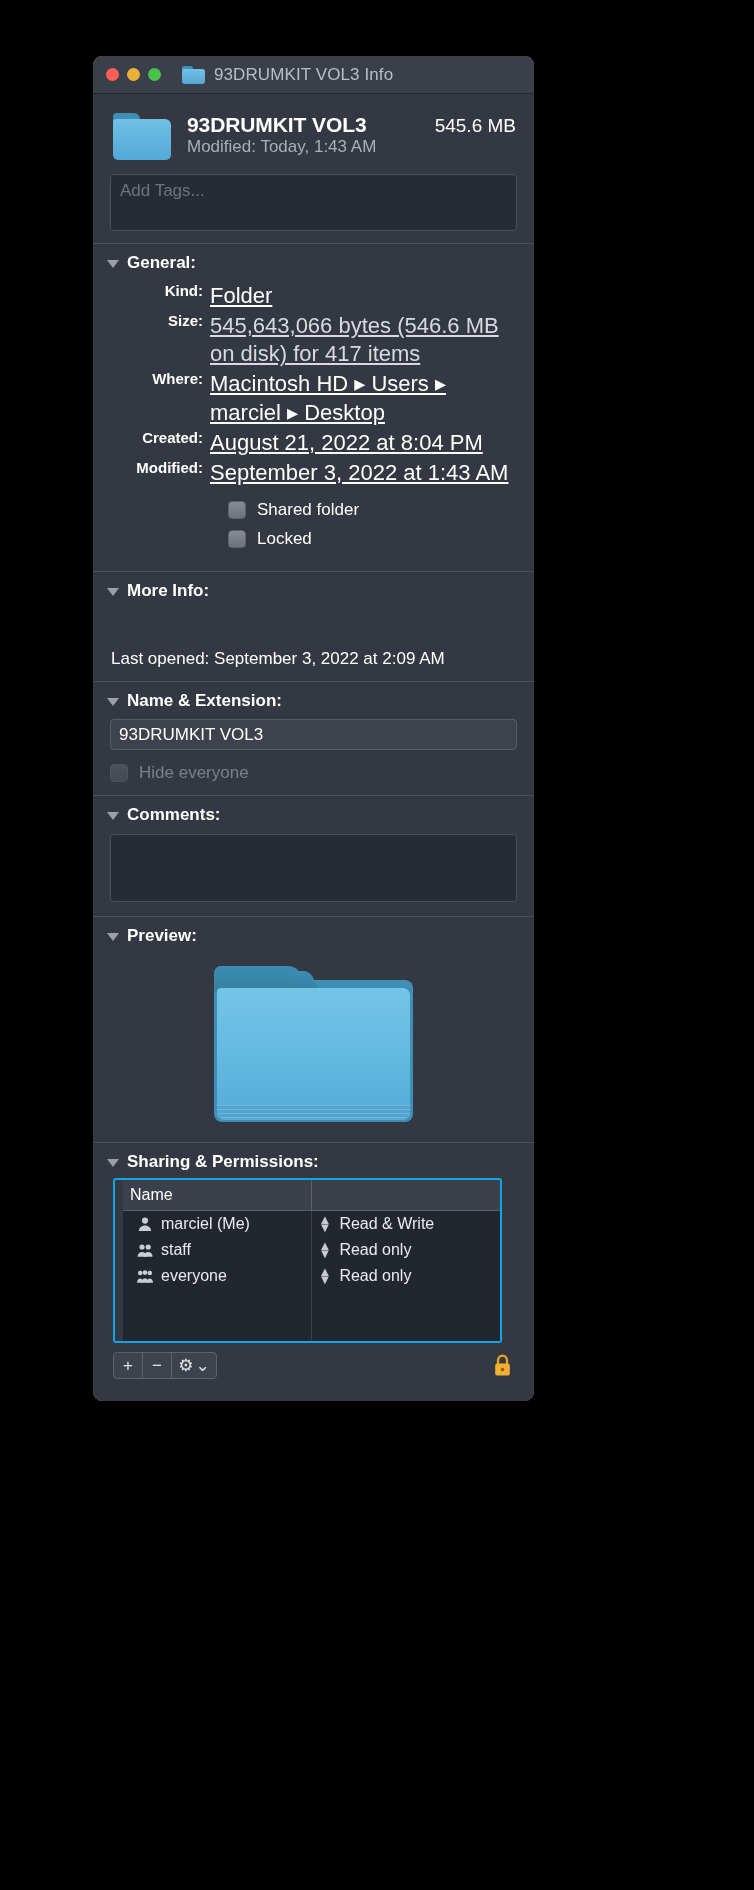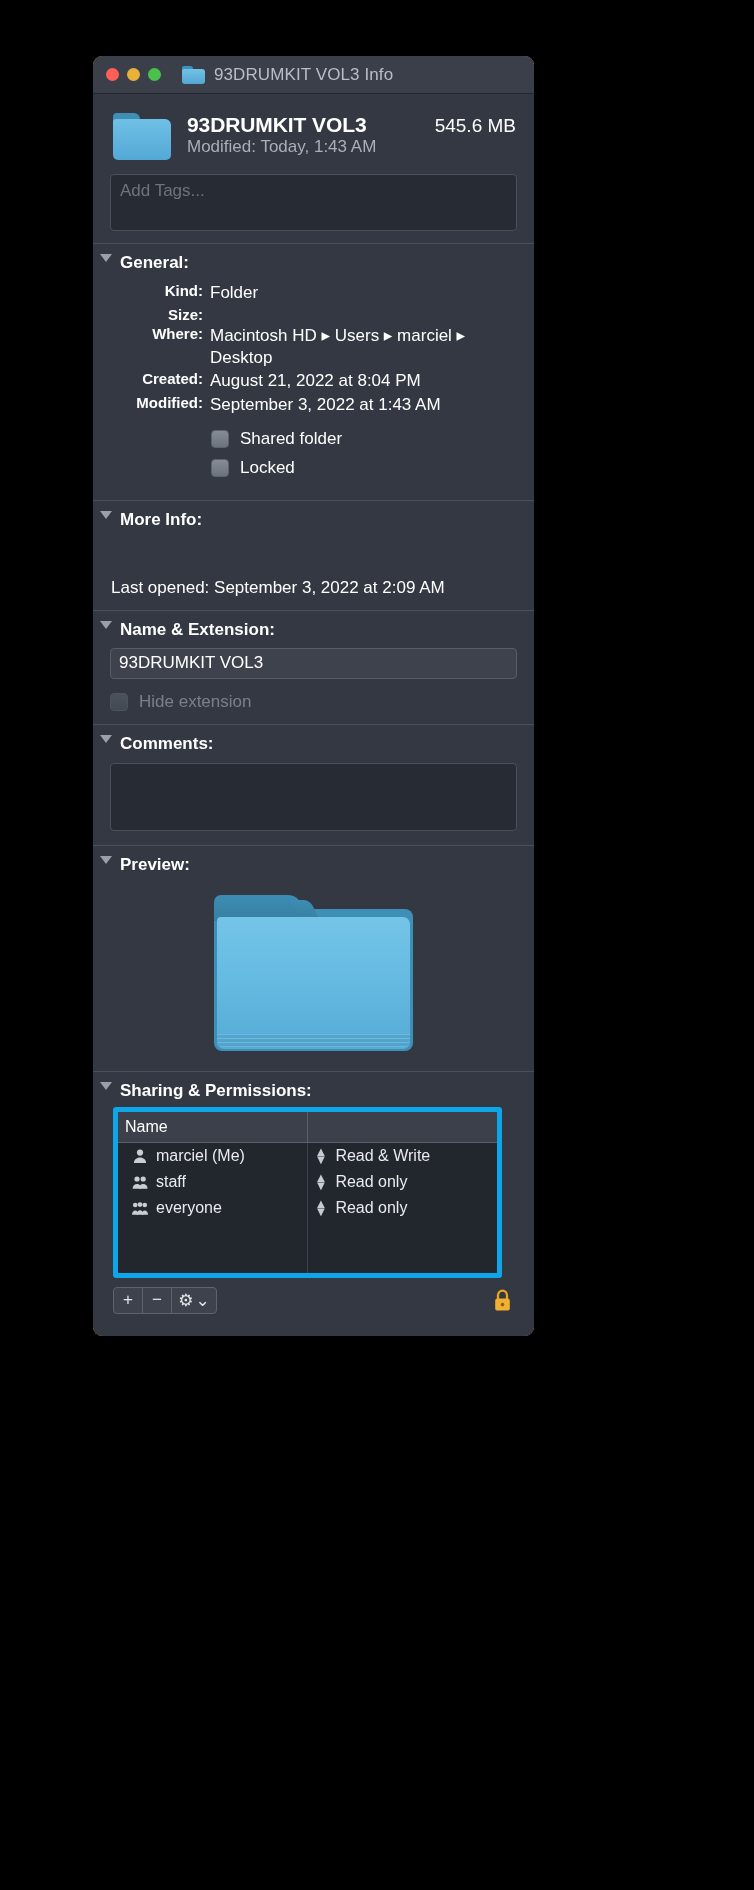--- a/index.html
+++ b/index.html
@@ -125,22 +125,22 @@
     padding: 6px 9px;
     color: #6e737c;
     font-size: 17px;
   }
 
   .divider { height: 1px; background: #4a4f58; }
 
   .section { background: #333842; }
 
   .sec-head {
-    display: flex; gap: 8px;
-    padding: 9px 0 6px 7px;
+    display: flex; align-items: center; gap: 8px;
+    padding: 9px 0 6px 14px;
   }
   .tri {
     width: 0; height: 0;
     border-left: 6px solid transparent;
     border-right: 6px solid transparent;
     border-top: 8px solid #9aa0a9;
     margin-top: 1px;
   }
   .sec-title {
     color: #ffffff;
@@ -157,29 +157,30 @@
   }
   .kv .k {
     color: #ffffff;
     font-size: 15px;
     font-weight: bold;
     text-align: right;
     padding: 1px 0;
   }
   .kv .v {
     color: #d7dbe0;
-    font-size: 17px;
+    font-size: 22px;
     padding: 1px 0;
     line-height: 1.28;
+    text-decoration: underline;
   }
   .kv .v.bright { color: #ffffff; }
 
   .general-body { padding: 2px 0 8px 0; }
 
-  .checks { padding: 12px 0 14px 118px; }
+  .checks { padding: 12px 0 14px 118px; margin-left: 17px; }
   .check-row {
     display: flex; align-items: center; gap: 11px;
     margin-bottom: 9px;
   }
   .check-row:last-child { margin-bottom: 0; }
   .checkbox {
     width: 18px; height: 18px;
     border-radius: 4px;
     background: linear-gradient(180deg, #868c95 0%, #6d737c 100%);
     border: 1px solid #5d636c;
@@ -275,23 +276,24 @@
 
   
   .share-body { padding: 0 0 10px 0; }
   .share-note {
     color: #ffffff;
     font-size: 17px;
     padding: 6px 0 11px 22px;
   }
   .perm-table {
     margin: 0 32px 0 20px;
-    border: 5px solid #0ea5e9;
+    border: 2px solid #0ea5e9;
     border-radius: 3px;
     overflow: hidden;
+    padding-left: 8px;
   }
   .perm-head {
     display: grid;
     grid-template-columns: 1fr 1fr;
     background: #3b404a;
     border-bottom: 1px solid #5a606a;
   }
   .perm-head div {
     color: #ffffff;
     font-size: 16px;
@@ -390,20 +392,21 @@
       <div class="tri"></div>
       <div class="sec-title">General:</div>
     </div>
     <div class="general-body">
       <div class="kv">
         <div class="k">Kind:</div>
         <div class="v bright">Folder</div>
       </div>
       <div class="kv">
         <div class="k">Size:</div>
+        <div class="v">545,643,066 bytes (546.6 MB on disk) for 417 items</div>
       </div>
       <div class="kv">
         <div class="k">Where:</div>
         <div class="v bright">Macintosh HD ▸ Users ▸ marciel ▸ Desktop</div>
       </div>
       <div class="kv">
         <div class="k">Created:</div>
         <div class="v bright">August 21, 2022 at 8:04 PM</div>
       </div>
       <div class="kv">
@@ -444,21 +447,21 @@
   <div class="section">
     <div class="sec-head">
       <div class="tri"></div>
       <div class="sec-title">Name &amp; Extension:</div>
     </div>
     <div class="name-body">
       <div class="name-field">93DRUMKIT VOL3</div>
     </div>
     <div class="hide-ext">
       <div class="checkbox disabled"></div>
-      <div class="check-label dim">Hide extension</div>
+      <div class="check-label dim">Hide everyone</div>
     </div>
   </div>
 
   <div class="divider"></div>
 
   <div class="section">
     <div class="sec-head">
       <div class="tri"></div>
       <div class="sec-title">Comments:</div>
     </div>

